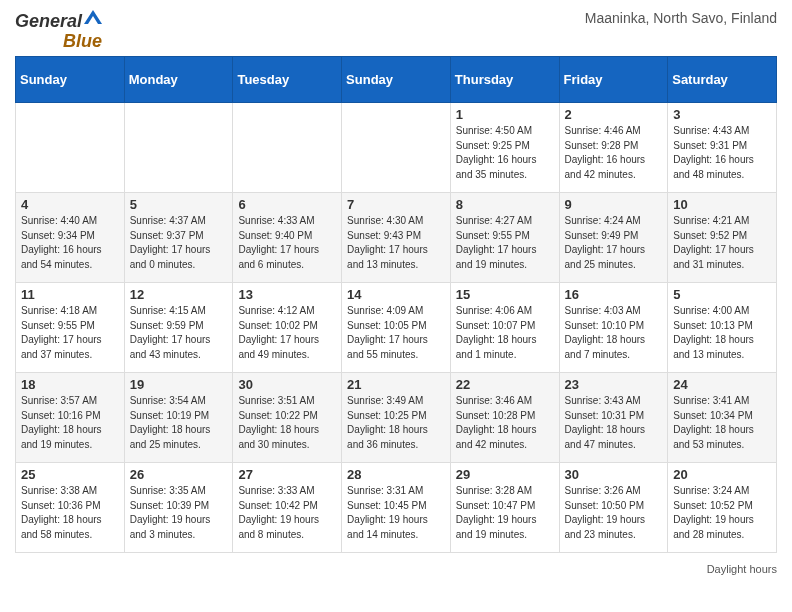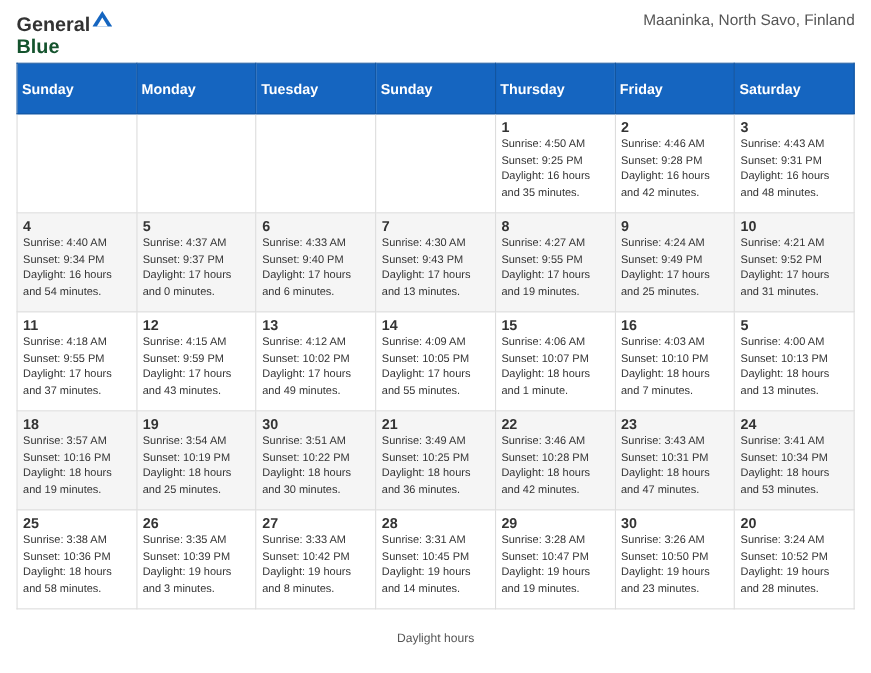--- a/index.html
+++ b/index.html
@@ -13,32 +13,34 @@
     .header-section {
       display: flex;
       justify-content: space-between;
       align-items: flex-start;
       margin-bottom: 6px;
     }
     .logo {
       display: flex;
       align-items: flex-end;
       gap: 0px;
+      font-style: italic;
     }
     .logo-text-general {
       font-size: 18px;
       font-weight: bold;
       color: #333;
       line-height: 1;
     }
     .logo-text-blue {
       font-size: 18px;
       font-weight: bold;
-      color: #14532d;
+      color: #a16207;
       line-height: 1;
+      text-align: right;
     }
     .logo-icon {
       margin-left: 2px;
       margin-bottom: 2px;
     }
     .title-block {
       text-align: right;
     }
     .main-title {
       font-size: 32px;
@@ -87,22 +89,22 @@
       font-size: 10px;
       line-height: 1.45;
       color: #333;
     }
     .empty-cell {
       background: #fff !important;
     }
     .footer-note {
       font-size: 11px;
       color: #555;
-      margin-top: 21px;
-      text-align: center;
+      margin-top: 10px;
+      text-align: right;
     }
   </style>
 </head>
 <body>
 
 <div class="header-section">
   <div class="logo">
     <div>
       <div style="display:flex;align-items:center;">
         <span class="logo-text-general">General</span>

